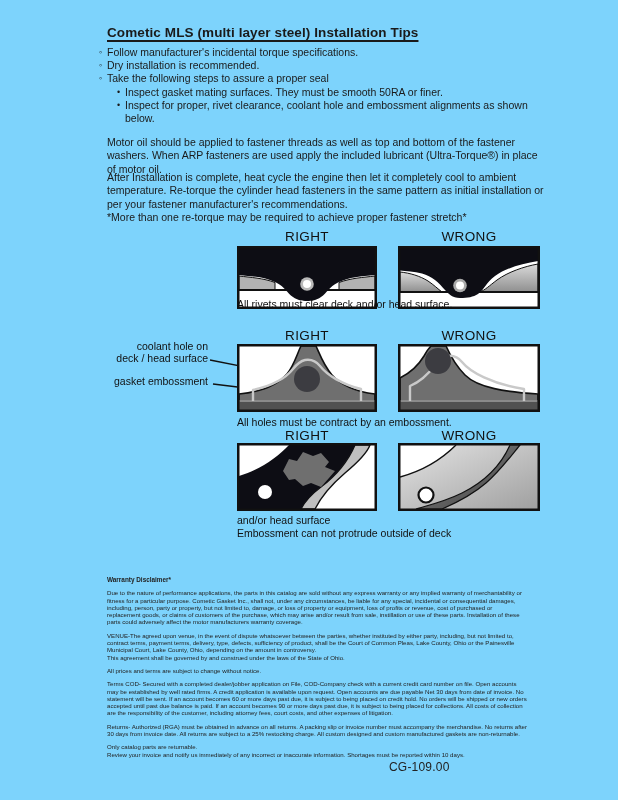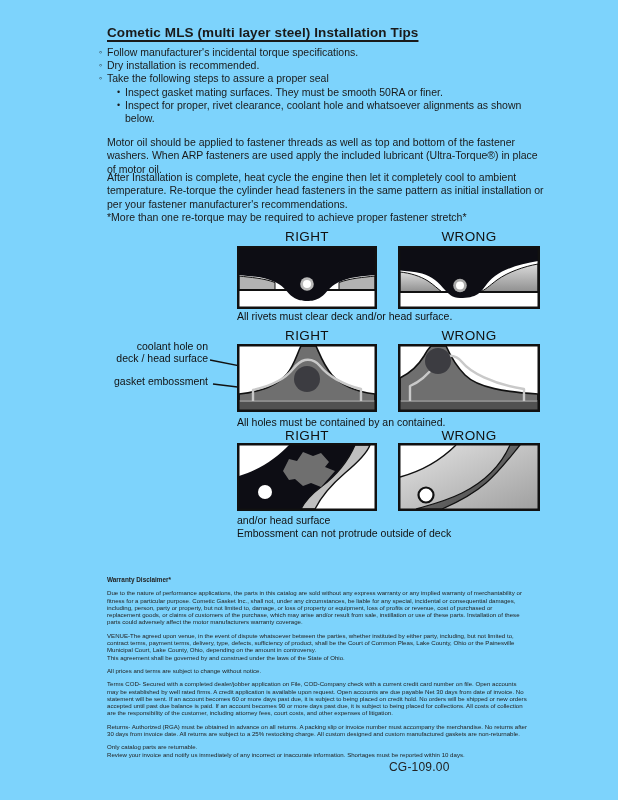--- a/index.html
+++ b/index.html
@@ -52,21 +52,21 @@
     <div class="b-row">
       <span class="b-dot">◦</span>
       <span>Take the following steps to assure a proper seal</span>
     </div>
     <div class="b-row b-sub">
       <span class="b-dot">•</span>
       <span>Inspect gasket mating surfaces.  They must be smooth 50RA or finer.</span>
     </div>
     <div class="b-row b-sub">
       <span class="b-dot">•</span>
-      <span>Inspect for proper, rivet clearance, coolant hole and whatsoever alignments as shown below.</span>
+      <span>Inspect for proper, rivet clearance, coolant hole and embossment alignments as shown below.</span>
     </div>
   </div>
 
   <div class="abs para p1">Motor oil should be applied to fastener threads as well as top and bottom of the fastener washers. When ARP fasteners are used apply the included lubricant (Ultra-Torque®) in place of motor oil.</div>
   <div class="abs para p2">After Installation is complete, heat cycle the engine then let it completely cool to ambient temperature. Re-torque the cylinder head fasteners in the same pattern as initial installation or per your fastener manufacturer's recommendations.</div>
   <div class="abs para p3">*More than one re-torque may be required to achieve proper fastener stretch*</div>
 
   <div class="abs fig-label" style="left:237px;top:229px;width:140px;">RIGHT</div>
   <div class="abs fig-label" style="left:398px;top:229px;width:142px;">WRONG</div>
 
@@ -103,21 +103,21 @@
       <path d="M2,26 C12,27 22,30 30,35 C36,39 40,43 44,46 L2,46 Z" fill="url(#g1w)" stroke="#111" stroke-width="1"></path>
       <path d="M140,18 C126,20.5 110,26 99,34 C91,40 87,44 82,46 L140,46 Z" fill="url(#g1w)" stroke="#111" stroke-width="1"></path>
       <path d="M2,46 L140,46" stroke="#111" stroke-width="1.8"></path>
       <path d="M2,2 L140,2 L140,15 C124,17.5 108,22 97,30 C88,36.5 86,44 80,48 C75,51 70,52 62,52 C54,52 51,48 47,44 C41,37 34,30 24,27.5 C16,25.5 8,25 2,24.5 Z" fill="#0d0d14"></path>
       <circle cx="62" cy="39.5" r="6.8" fill="#a9a9a9"></circle>
       <circle cx="62" cy="39.5" r="4" fill="#ffffff"></circle>
     </g>
     <rect x="1.25" y="1.25" width="139.5" height="60.5" fill="none" stroke="#111" stroke-width="2.5"></rect>
   </svg>
 
-  <div class="abs fig-caption" style="left:237px;top:310px;width:310px;">All rivets must clear deck and/or head surface.</div>
+  <div class="abs fig-caption" style="left:237px;top:298px;width:310px;">All rivets must clear deck and/or head surface.</div>
 
   <div class="abs fig-label" style="left:237px;top:328px;width:140px;">RIGHT</div>
   <div class="abs fig-label" style="left:398px;top:328px;width:142px;">WRONG</div>
 
   <div class="abs fig-sidelabel" style="left:98px;top:341px;width:110px;">
     <div>coolant hole on</div>
     <div>deck / head surface</div>
   </div>
   <div class="abs fig-sidelabel" style="left:98px;top:376px;width:110px;">gasket embossment</div>
 
@@ -153,21 +153,21 @@
       <rect x="0" y="0" width="142" height="68" fill="#ffffff"></rect>
       <path d="M2,66 L2,34 C10,30 20,22 26,12 C29,6.5 31,4 33,2 L48,2 C52,11 58,22 67,31 C80,44 108,48 140,50 L140,66 Z" fill="#6f6f6f" stroke="#111" stroke-width="1.6"></path>
       <rect x="2" y="58" width="138" height="8" fill="#515151"></rect>
       <path d="M2,57 L140,57" stroke="#a5a5a5" stroke-width="1.2"></path>
       <path d="M12,57 L12,42 C24,37 32,28 38,20 C41,15.5 44,13 49,12 C55,11 60,13 64,18 C72,28 94,40 126,45 L126,57" fill="none" stroke="#c9c9c9" stroke-width="2.4" stroke-linejoin="round"></path>
       <circle cx="40" cy="17" r="13" fill="#3c3c41"></circle>
     </g>
     <rect x="1.25" y="1.25" width="139.5" height="65.5" fill="none" stroke="#111" stroke-width="2.5"></rect>
   </svg>
 
-  <div class="abs fig-caption" style="left:237px;top:416px;width:310px;">All holes must be contained by an contained.</div>
+  <div class="abs fig-caption" style="left:237px;top:416px;width:310px;">All holes must be contract by an embossment.</div>
 
   <div class="abs fig-label" style="left:237px;top:428px;width:140px;">RIGHT</div>
   <div class="abs fig-label" style="left:398px;top:428px;width:142px;">WRONG</div>
 
   <svg class="abs" style="left:237px;top:443px;" width="140" height="68" viewBox="0 0 140 68">
     <defs>
         <clipPath id="c3r">
           <rect x="2" y="2" width="136" height="64"></rect>
         </clipPath>
       </defs>

